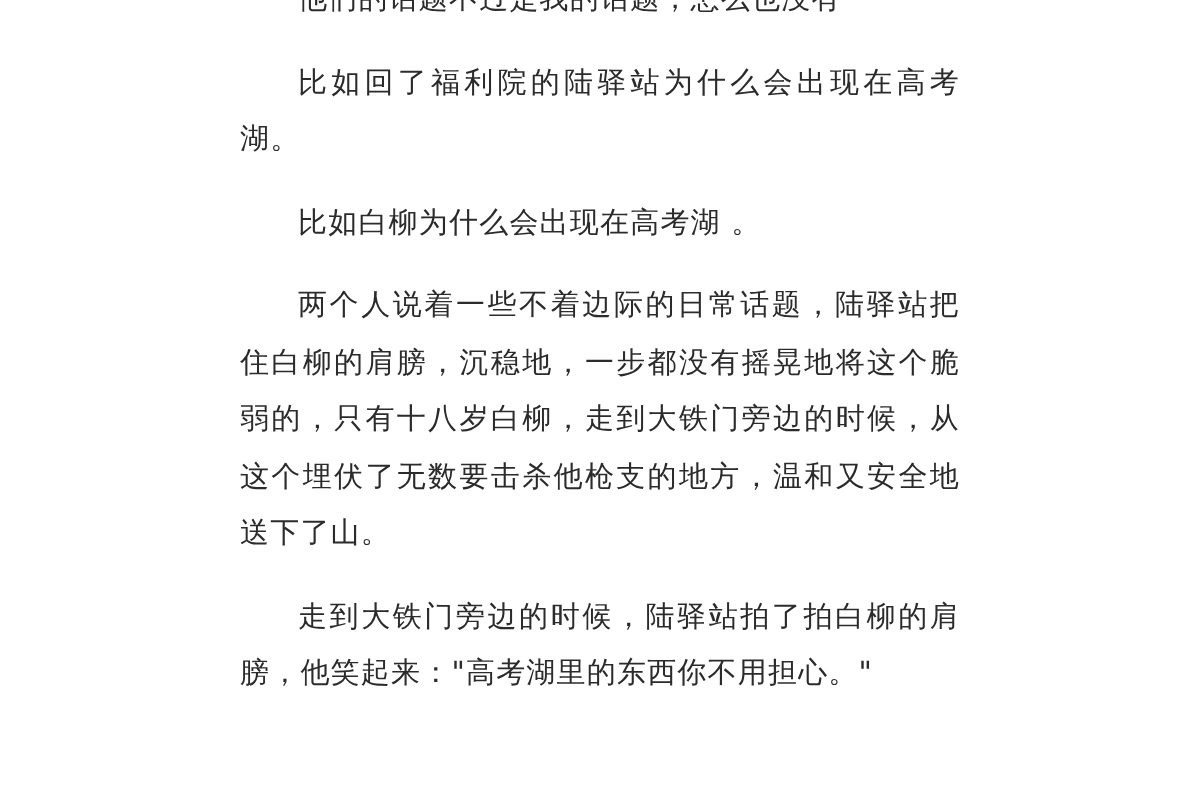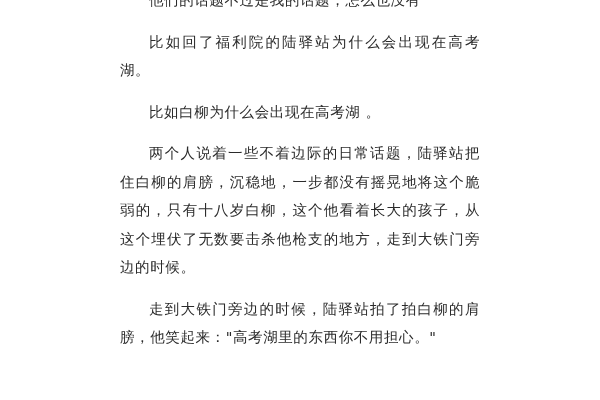--- a/index.html
+++ b/index.html
@@ -68,18 +68,18 @@
 <div id="page">
 
   <div class="side-gutter left"></div>
   <div class="side-gutter right"></div>
 
   <div class="reader-column">
     <div class="text-flow">
       <p class="para clipped-top">他们的话题不过是我的话题，怎么也没有</p>
       <p class="para">比如回了福利院的陆驿站为什么会出现在高考湖。</p>
       <p class="para">比如白柳为什么会出现在高考湖 。</p>
-      <p class="para">两个人说着一些不着边际的日常话题，陆驿站把住白柳的肩膀，沉稳地，一步都没有摇晃地将这个脆弱的，只有十八岁白柳，这个他看着长大的孩子，从这个埋伏了无数要击杀他枪支的地方，走到大铁门旁边的时候。</p>
+      <p class="para">两个人说着一些不着边际的日常话题，陆驿站把住白柳的肩膀，沉稳地，一步都没有摇晃地将这个脆弱的，只有十八岁白柳，走到大铁门旁边的时候，从这个埋伏了无数要击杀他枪支的地方，温和又安全地送下了山。</p>
       <p class="para">走到大铁门旁边的时候，陆驿站拍了拍白柳的肩膀，他笑起来："高考湖里的东西你不用担心。"</p>
     </div>
   </div>
 
 </div>
 
 </body></html>

